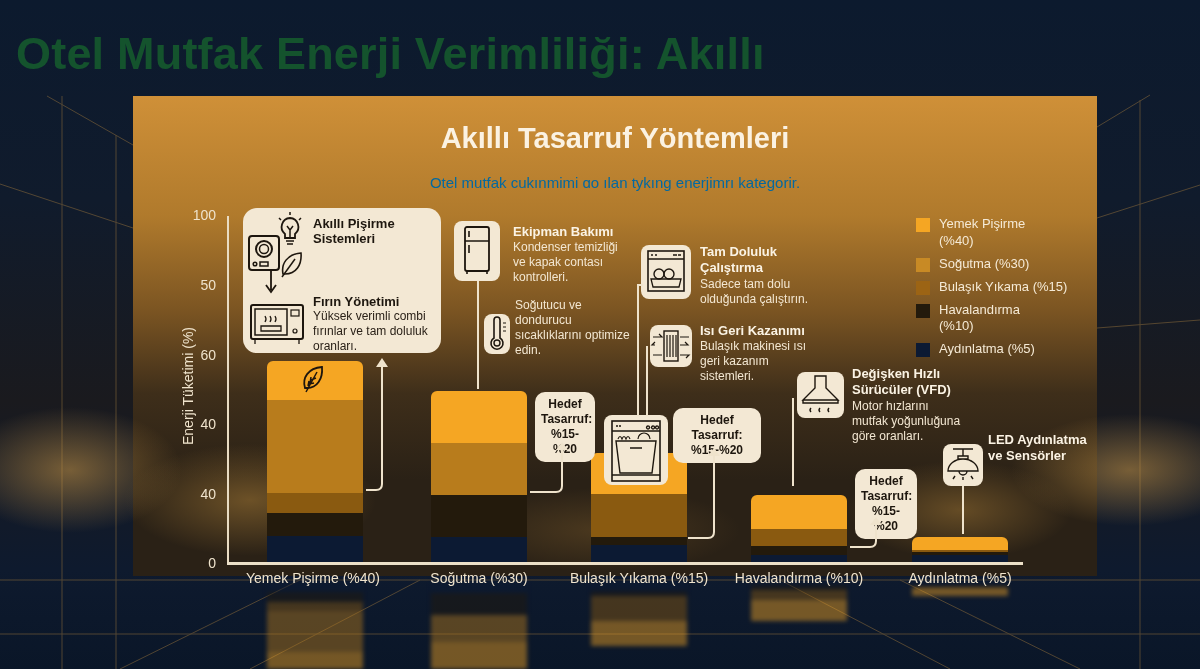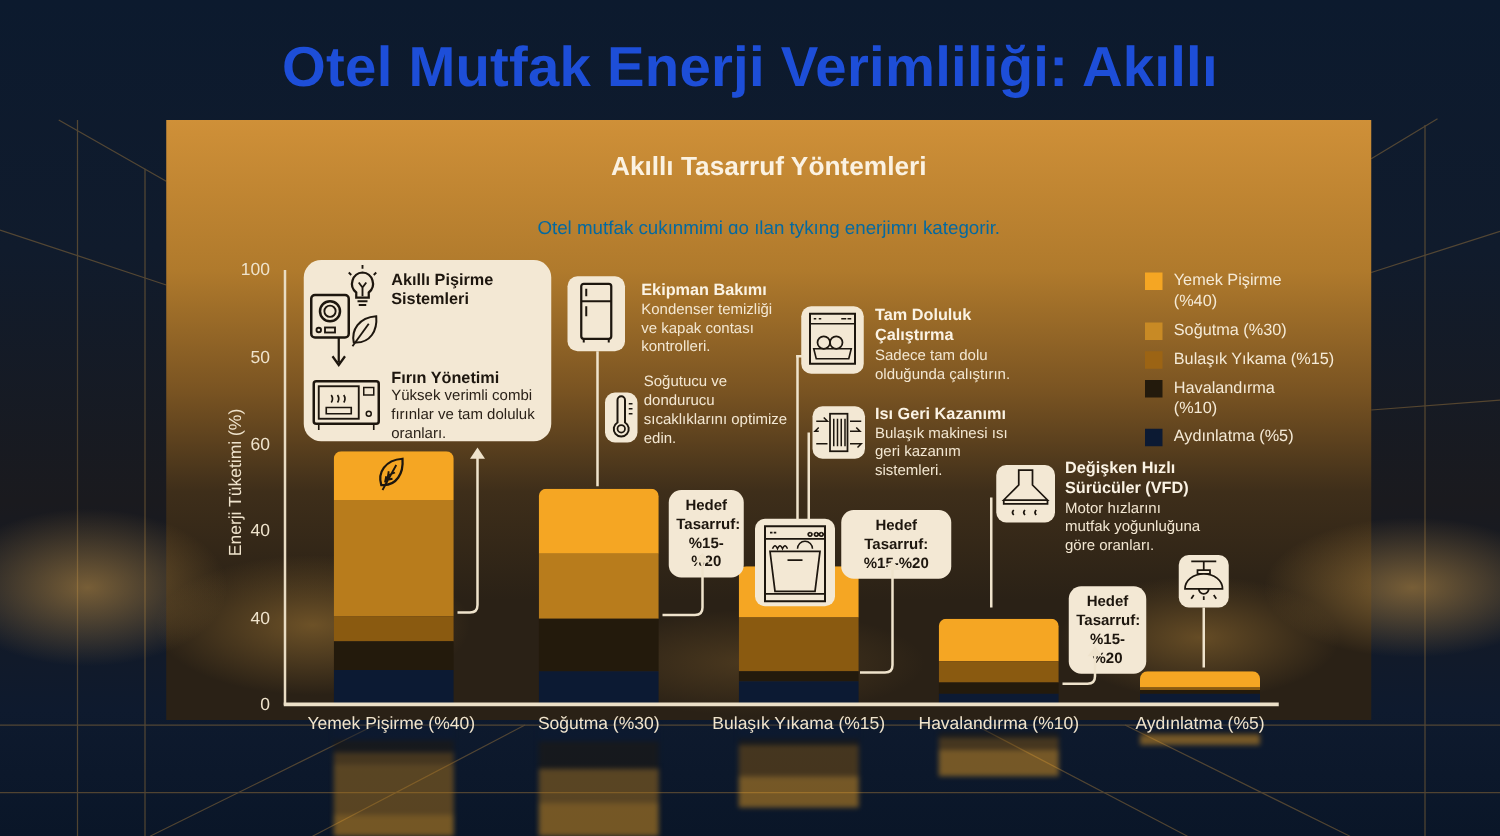--- a/index.html
+++ b/index.html
@@ -5,40 +5,40 @@
   * { box-sizing: border-box; margin: 0; padding: 0; }
   html, body { width: 1200px; height: 669px; overflow: hidden; }
   body {
     position: relative;
     font-family: "Liberation Sans", "DejaVu Sans", sans-serif;
     background: linear-gradient(180deg, #0c1a2e 0%, #101b2c 30%, #1a1a1e 60%, #0e1a2e 85%, #0a1628 100%);
     color: #fff;
   }
   .bg-grid { position: absolute; inset: 0; pointer-events: none; }
   .main-title {
-    position: absolute; left: 0; right: 0; top: 28px;
-    text-align: center; font-size: 45px; font-weight: 700; color: #1d4ed8;
+    position: absolute; left: 16px; right: 0; top: 28px;
+    font-size: 45px; font-weight: 700; color: #14532d;
     letter-spacing: 0.2px;
   }
   .panel {
     position: absolute; left: 133px; top: 96px; width: 964px; height: 480px;
     background: linear-gradient(180deg, #cf9038 0%, #b07a2c 25%, #7a5422 45%, #3e2e1a 62%, #2a2116 80%, #2a2116 100%);
   }
   .fog {
     position: absolute; left: 0; right: 0; top: 360px; height: 230px; pointer-events: none;
     background:
       radial-gradient(ellipse 160px 90px at 70px 110px, rgba(200,150,70,0.55), transparent 70%),
       radial-gradient(ellipse 180px 80px at 250px 140px, rgba(190,140,60,0.45), transparent 70%),
       radial-gradient(ellipse 170px 80px at 1130px 110px, rgba(200,150,70,0.55), transparent 70%),
       radial-gradient(ellipse 160px 70px at 960px 150px, rgba(190,140,60,0.40), transparent 70%),
       radial-gradient(ellipse 200px 60px at 600px 170px, rgba(150,110,50,0.30), transparent 70%);
   }
   .panel-title {
     position: absolute; left: 133px; width: 964px; top: 122px;
-    text-align: center; font-size: 21px; font-weight: 700; color: #fbf2e2;
+    text-align: center; font-size: 29px; font-weight: 700; color: #fbf2e2;
   }
   .panel-subtitle {
     position: absolute; left: 133px; width: 964px; top: 174px;
     text-align: center; font-size: 15px; color: #0369a1;
   }
   .y-tick { position: absolute; left: 170px; width: 46px; text-align: right; font-size: 14px; color: #efe3cc; }
   .y-axis-label {
     position: absolute; left: 108px; top: 378px; width: 160px; text-align: center;
     transform: rotate(-90deg); transform-origin: center; font-size: 14px; color: #efe3cc;
   }
@@ -310,20 +310,21 @@
   <path d="M22 10 L28 2 L34 10 Z" fill="#efe3cc"></path>
 </svg>
 
 <div class="ic-box" style="left:943px;top:444px;width:40px;height:42px">
   <svg width="40" height="42" viewBox="0 0 40 42">
     <path d="M10 5 H30 M20 5 V12 M15 12 h10 v3 h-10 z M5 27 a15 12 0 0 1 30 0 Z M16 27 a4 4 0 0 0 8 0 M12 32 l-2 3 M20 33 v3 M28 32 l2 3" stroke="#1d160e" stroke-width="1.4" fill="none"></path>
   </svg>
 </div>
 <div class="line" style="left:962px;top:486px;width:2px;height:48px"></div>
 <div class="ann" style="left:988px;top:432px;width:100px">
+  <div class="h">LED Aydınlatma ve Sensörler</div>
 </div>
 
 <div class="legend">
   <div class="legend-item">
     <span class="legend-sw" style="background:#f5a623"></span>
     <span>Yemek Pişirme (%40)</span>
   </div>
   <div class="legend-item">
     <span class="legend-sw" style="background:#c88a25"></span>
     <span>Soğutma (%30)</span>

